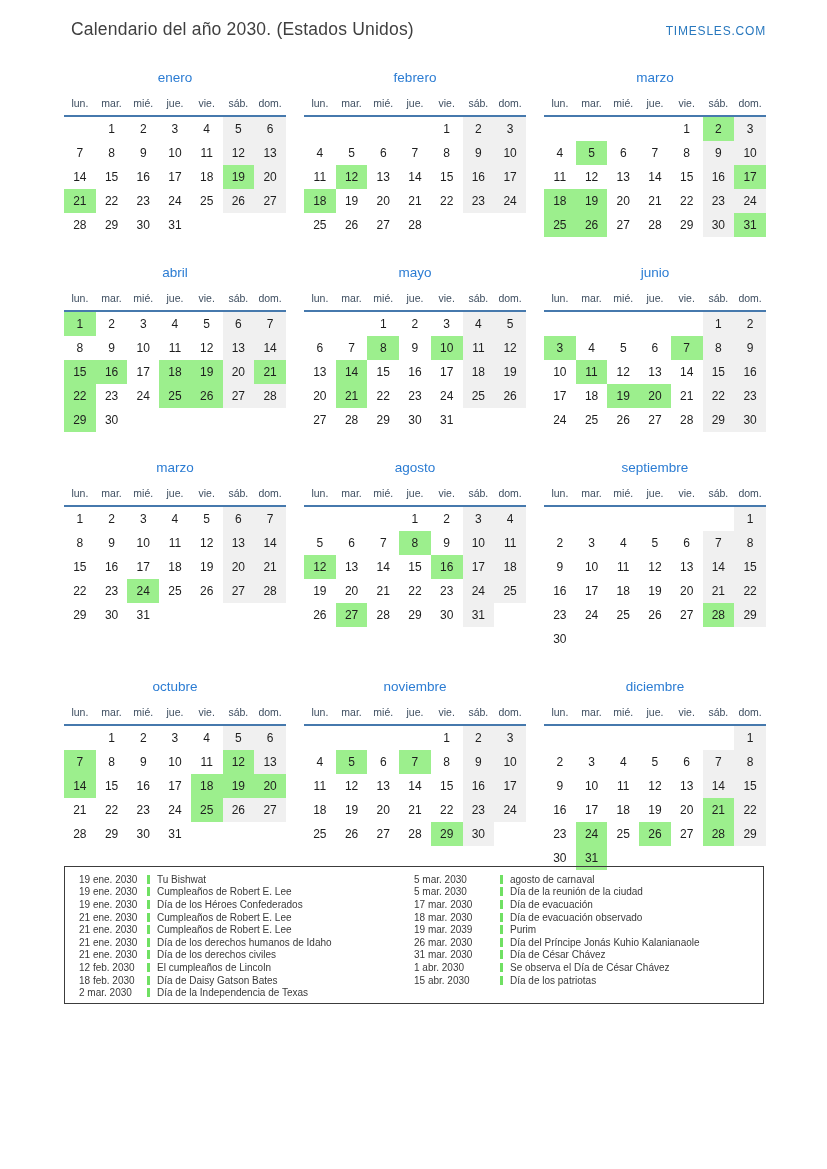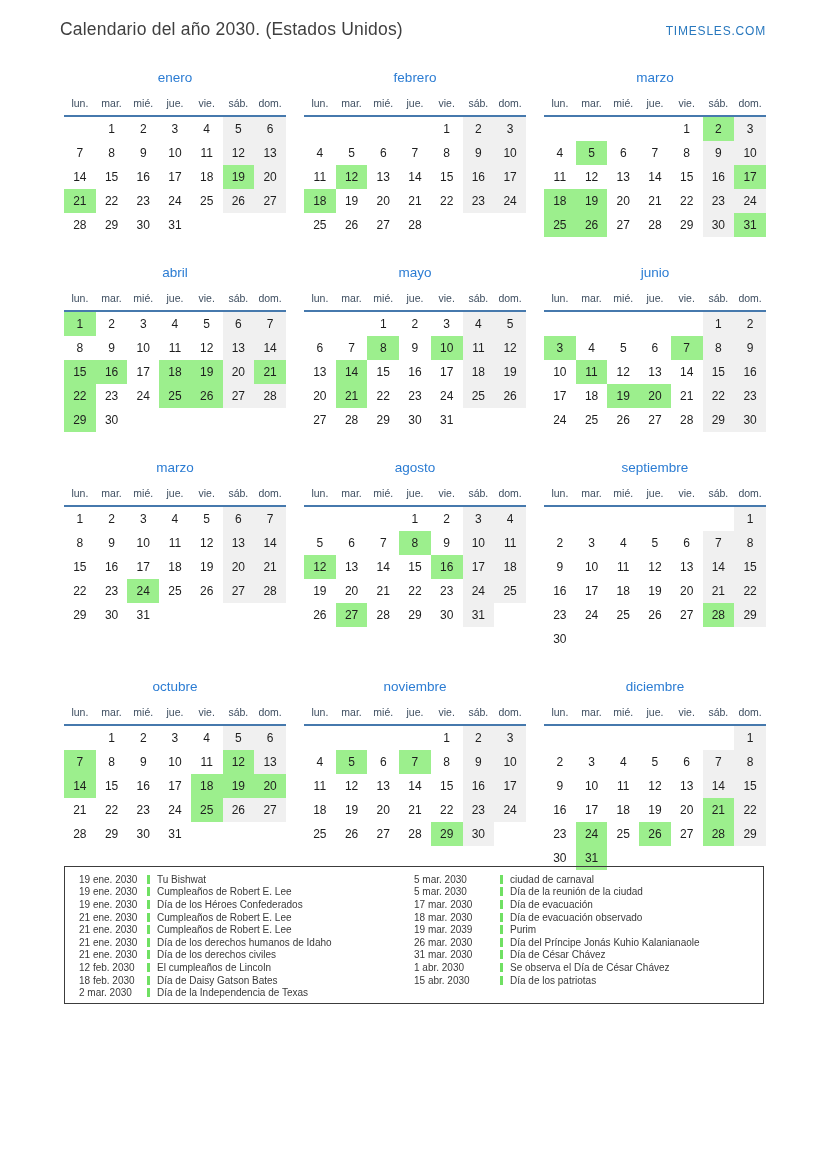--- a/index.html
+++ b/index.html
@@ -9,21 +9,21 @@
     -webkit-font-smoothing:antialiased;
   }
   :root{
     --holiday:#9cef8d;
     --weekend:#f0f0f0;
     --accent:#2b7cd3;
     --marker:#70e063;
     --rule:#4679ad;
   }
   .page-title{
-    position:absolute;left:60px;top:19px;
+    position:absolute;left:71px;top:19px;
     font-size:17.5px;color:#3f3f3f;letter-spacing:0.2px;
   }
   .logo{
     position:absolute;right:61px;top:24px;
     font-size:12px;color:#2878be;letter-spacing:0.8px;
     text-decoration:none;cursor:pointer;
   }
   .cal-grid{
     position:absolute;left:64px;top:70px;width:702px;
     display:grid;grid-template-columns:repeat(3,222px);
@@ -898,21 +898,21 @@
       <div class="legend-row">
         <span class="legend-date">2 mar. 2030</span>
         <span class="legend-bar"></span>
         <span class="legend-label">Día de la Independencia de Texas</span>
       </div>
     </div>
     <div class="legend-col col1">
       <div class="legend-row">
         <span class="legend-date">5 mar. 2030</span>
         <span class="legend-bar"></span>
-        <span class="legend-label">ciudad de carnaval</span>
+        <span class="legend-label">agosto de carnaval</span>
       </div>
       <div class="legend-row">
         <span class="legend-date">5 mar. 2030</span>
         <span class="legend-bar"></span>
         <span class="legend-label">Día de la reunión de la ciudad</span>
       </div>
       <div class="legend-row">
         <span class="legend-date">17 mar. 2030</span>
         <span class="legend-bar"></span>
         <span class="legend-label">Día de evacuación</span>

